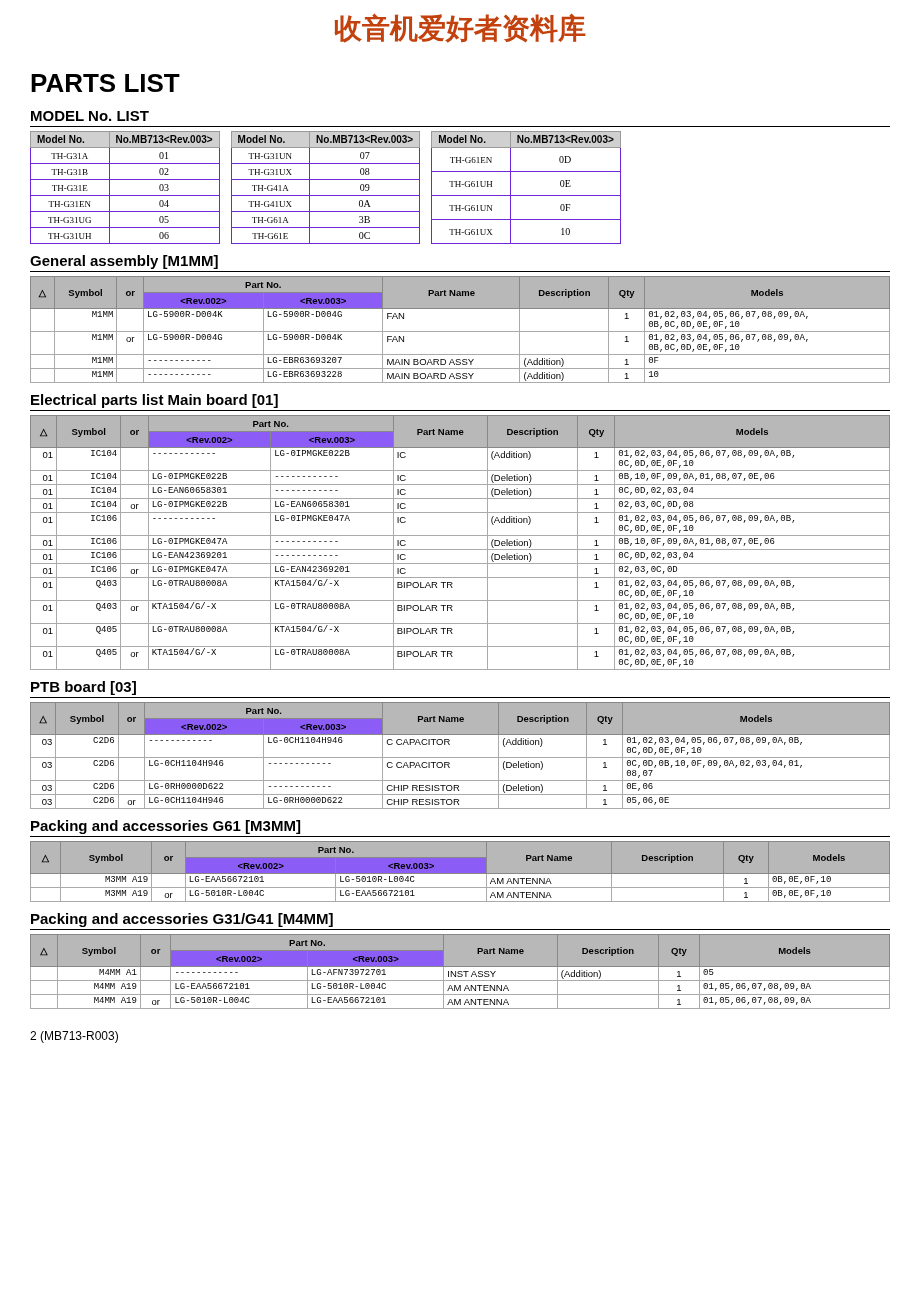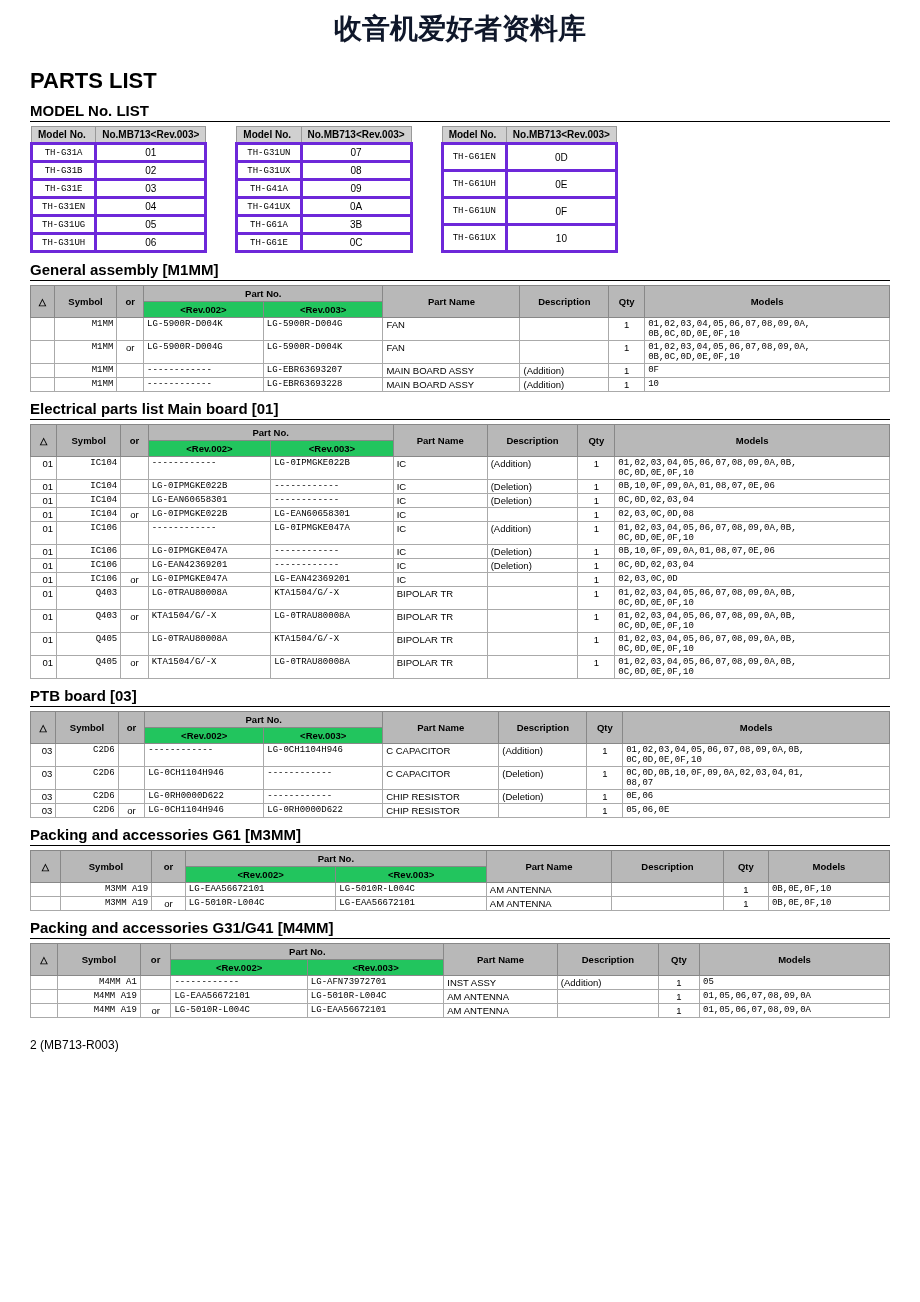--- a/index.html
+++ b/index.html
@@ -17,56 +17,57 @@
     }
     .header-title {
       font-size: 28px;
       font-style: italic;
       font-weight: bold;
       color: #1a1aaa;
     }
     .header-subtitle {
       font-size: 28px;
       font-weight: bold;
-      color: #0f172a;
+      color: #c2410c;
     }
     h1.parts-list {
-      font-size: 22px;
+      font-size: 26px;
       font-weight: bold;
       margin-bottom: 4px;
       margin-top: 10px;
     }
     h2.section-title {
       font-size: 15px;
       font-weight: bold;
       margin: 8px 0 4px 0;
       border-bottom: 1px solid #000;
       padding-bottom: 2px;
     }
     .model-tables {
       display: flex;
-      gap: 28px;
+      gap: 11px;
       margin-bottom: 8px;
     }
     .model-table {
       border-collapse: collapse;
       font-size: 10px;
     }
     .model-table th {
       background: #d0d0d0;
       border: 1px solid #999;
       padding: 2px 6px;
       text-align: left;
       white-space: nowrap;
     }
     .model-table td {
-      border: 3px solid #6d28d9;
-      padding: 2px 9px;
+      border: 1px solid #6d28d9;
+      padding: 2px 17px;
       text-align: center;
       white-space: nowrap;
+      font-family: Liberation Serif, serif;
     }
     .parts-table {
       border-collapse: collapse;
       width: 100%;
       font-size: 9.5px;
       margin-bottom: 8px;
     }
     .parts-table th {
       background: #b8b8b8;
       border: 1px solid #888;
@@ -85,21 +86,21 @@
     .parts-table .col-partname { white-space: nowrap; }
     .parts-table .col-desc { white-space: nowrap; }
     .parts-table .col-qty { text-align: center; }
     .parts-table .col-models { }
     .monospace { font-family: 'Courier New', monospace; font-size: 9px; }
     .footer {
       margin-top: 20px;
       font-size: 12px;
     }
     .sub-header-row th {
-      background: #22c55e;
+      background: #8b5cf6;
     }
   </style>
 </head>
 <body>
 
 <div class="header">
   <div class="header-subtitle">收音机爱好者资料库</div>
 </div>
 
 <h1 class="parts-list">PARTS LIST</h1>

